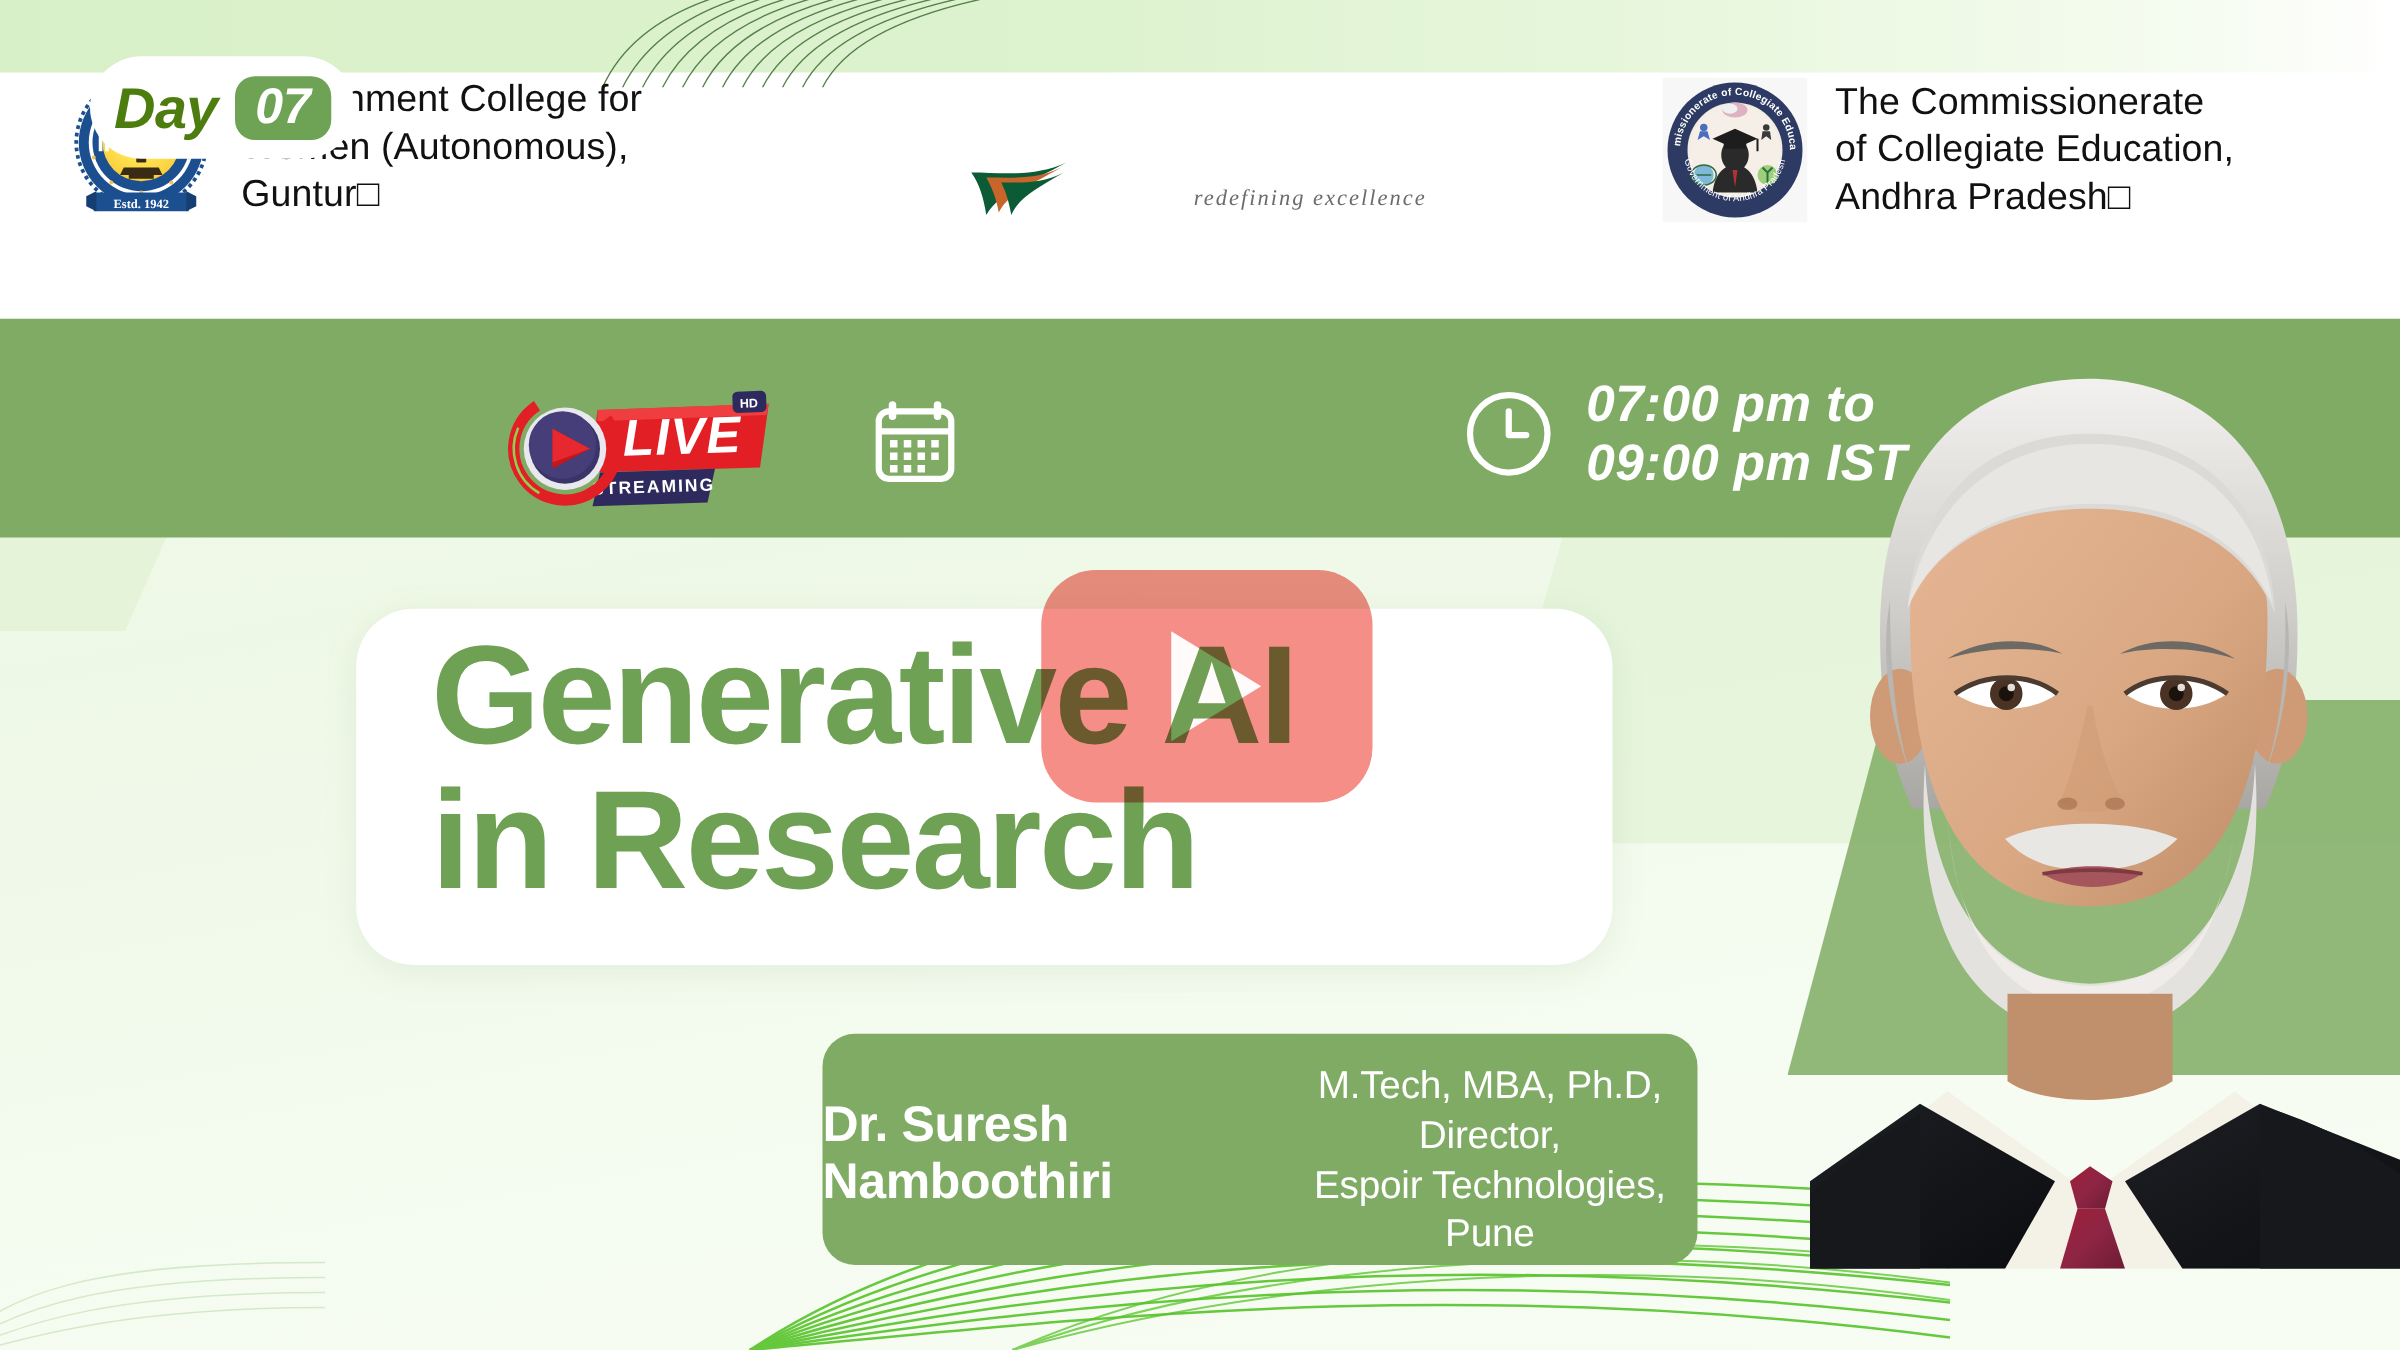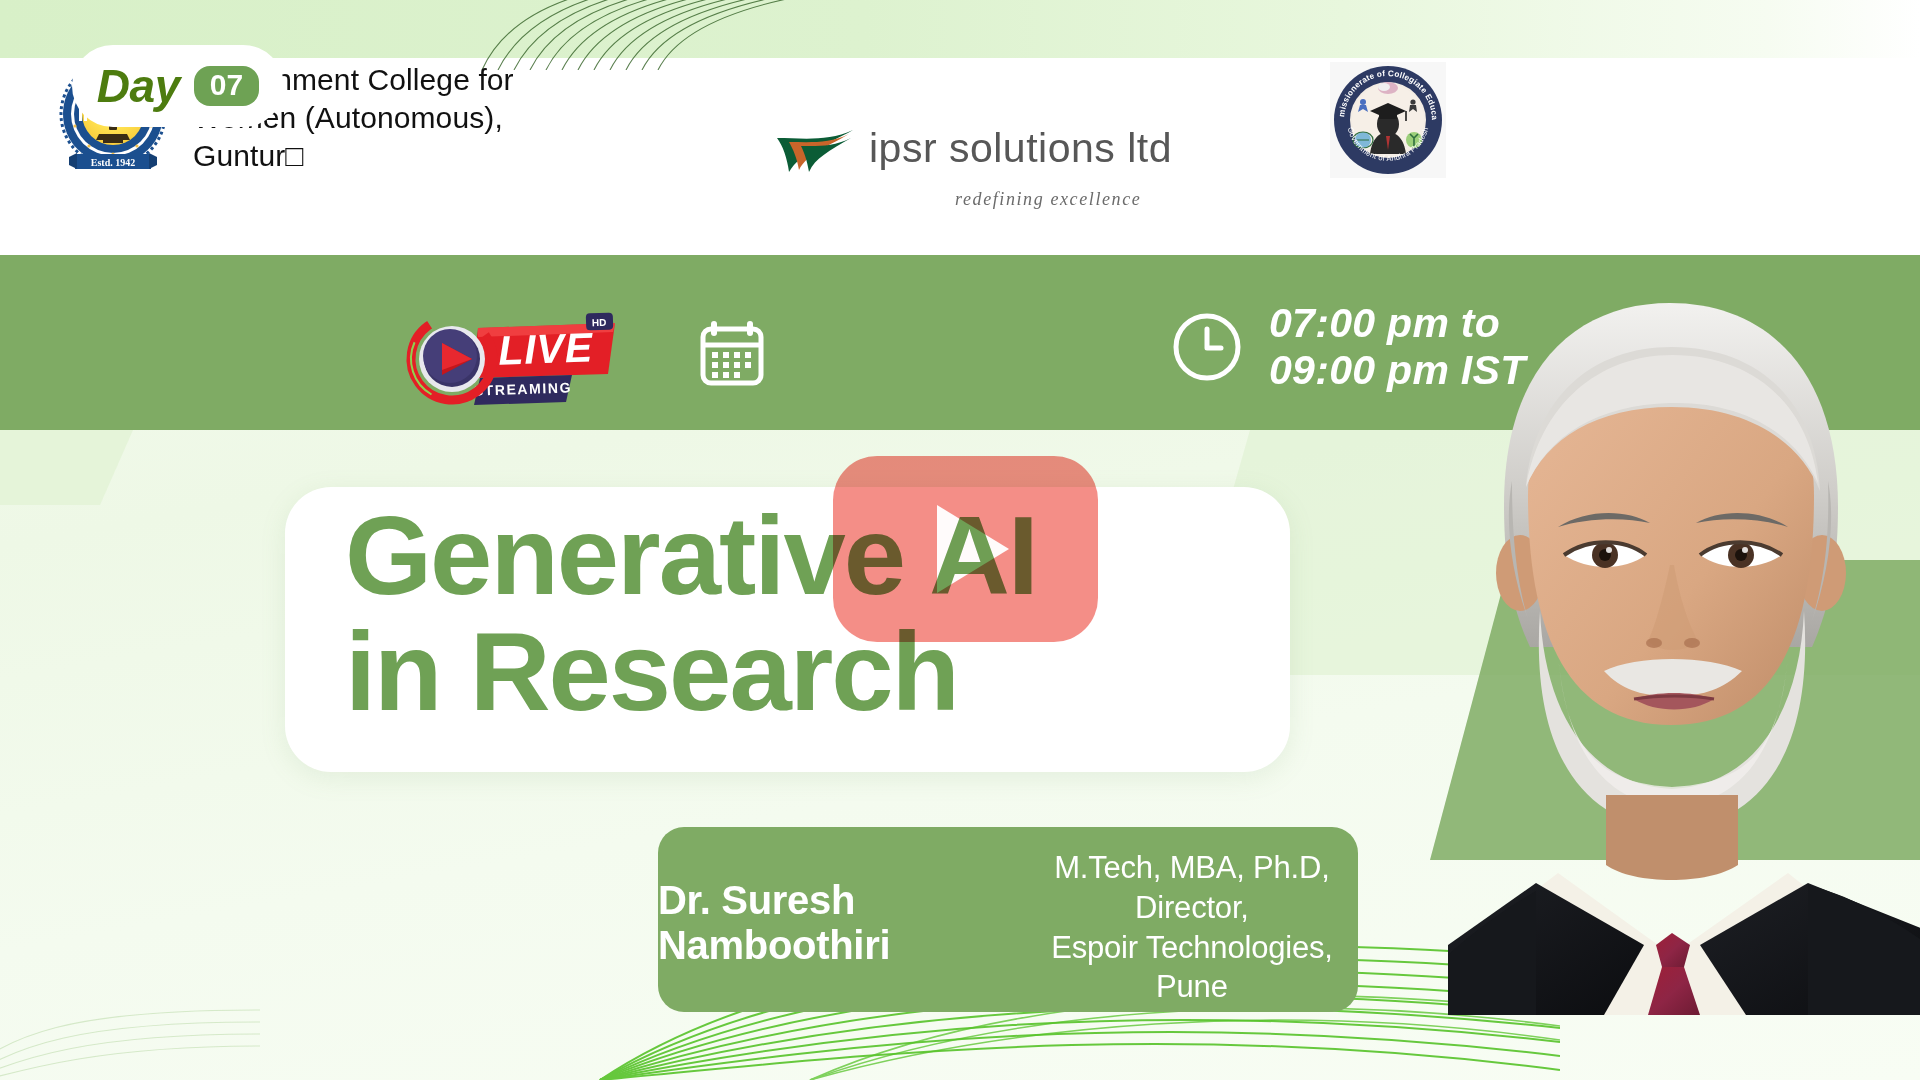--- a/index.html
+++ b/index.html
@@ -71,21 +71,21 @@
     position:absolute; left:72px; top:45px; width:212px; height:82px;
     background:#fff; border-radius:42px; display:flex; align-items:center;
     justify-content:center; gap:14px;
   }
   .day-word {
     font-size:46px; font-weight:700; font-style:italic; color:#4d7c0f;
     letter-spacing:-.5px;
   }
   .day-num-box {
     background:#6ea254; border-radius:16px; padding:3px 16px 6px;
-    font-size:30px; font-weight:700; color:#fff; line-height:1.05;
+    font-size:40px; font-weight:700; font-style:italic; color:#fff; line-height:1.05;
   }
 
   .live-badge { position:absolute; left:400px; top:310px; width:230px; height:98px; }
 
   .date-group { position:absolute; left:700px; top:320px; display:flex; align-items:center; gap:26px; }
   .time-group { position:absolute; left:1171px; top:300px; display:flex; align-items:center; gap:26px; }
   .bar-text {
     color:#fff; font-weight:700; font-style:italic; font-size:41px;
     line-height:1.15; letter-spacing:.3px; white-space:pre-line;
   }
@@ -256,21 +256,20 @@
 Guntur□</div>
     </div>
 
     <div id="ipsr-block">
       <svg width="80" height="52" viewBox="0 0 80 52">
         <path d="M2 10 C 26 10, 52 14, 78 2 C 50 18, 26 24, 14 44 C 12 30, 8 18, 2 10 Z" fill="#0b5c36"></path>
         <path d="M14 14 C 34 14, 54 16, 74 6 C 50 20, 32 26, 24 42 C 22 30, 18 21, 14 14 Z" fill="#c8652a"></path>
         <path d="M26 18 C 44 18, 58 19, 76 10 C 54 23, 40 30, 34 44 C 32 32, 29 24, 26 18 Z" fill="#0b5c36"></path>
       </svg>
       <div class="ipsr-text-wrap">
-        <div class="ipsr-name">ipsr solutions ltd</div>
         <div class="ipsr-tag">redefining excellence</div>
       </div>
     </div>
 
     <div class="logo-block" id="logo-cce">
       <div class="seal">
         <svg viewBox="0 0 116 116" width="116" height="116">
           <rect x="0" y="0" width="116" height="116" fill="#f7f7f7"></rect>
           <circle cx="58" cy="58" r="54" fill="#2d3a63"></circle>
           <circle cx="58" cy="58" r="38" fill="#f3ece4"></circle>
@@ -305,20 +304,23 @@
             <path id="cceBot" d="M 58 58 m -41 0 a 41 41 0 0 0 82 0" fill="none"></path>
           </defs>
           <text font-size="8.2" fill="#ffffff" font-family="Liberation Sans, sans-serif" font-weight="bold" letter-spacing="0.2">
             <textPath href="#cceTop" startOffset="50%" text-anchor="middle">Commissionerate of Collegiate Education</textPath>
           </text>
           <text font-size="7.6" fill="#ffffff" font-family="Liberation Sans, sans-serif" letter-spacing="0.2">
             <textPath href="#cceBot" startOffset="50%" text-anchor="middle">Government of Andhra Pradesh</textPath>
           </text>
         </svg>
       </div>
+      <div class="logo-text">The Commissionerate
+of Collegiate Education,
+Andhra Pradesh□</div>
     </div>
   </div>
 
   <div class="info-bar"></div>
 
   <div class="day-pill">
     <span class="day-word">Day</span>
     <span class="day-num-box">07</span>
   </div>
 

